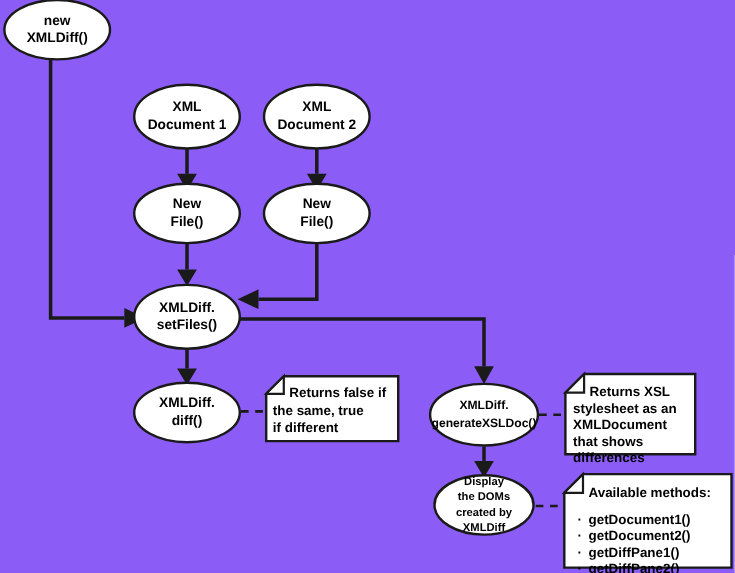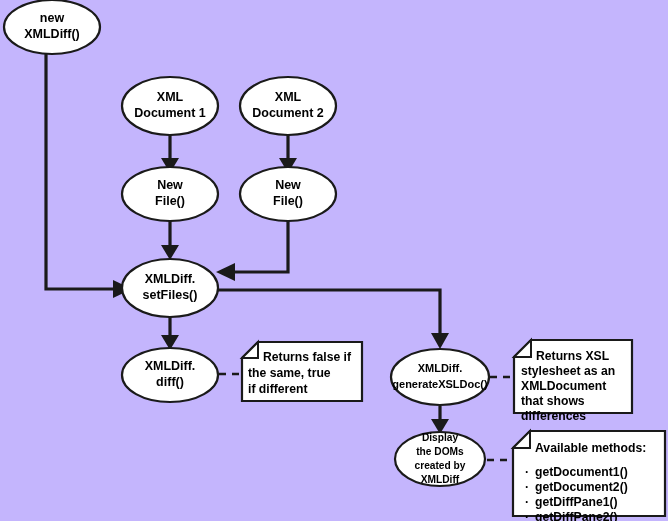--- a/index.html
+++ b/index.html
@@ -4,21 +4,21 @@
 <style>
   html, body {
     margin: 0;
     padding: 0;
     background: #ffffff;
   }
   #canvas-wrap {
     position: relative;
     width: 668px;
     height: 521px;
-    background: #c4b5fd;
+    background: #8b5cf6;
     overflow: hidden;
     font-family: "Liberation Sans", sans-serif;
   }
   svg#diagram {
     position: absolute;
     left: 0;
     top: 0;
     width: 668px;
     height: 521px;
   }

